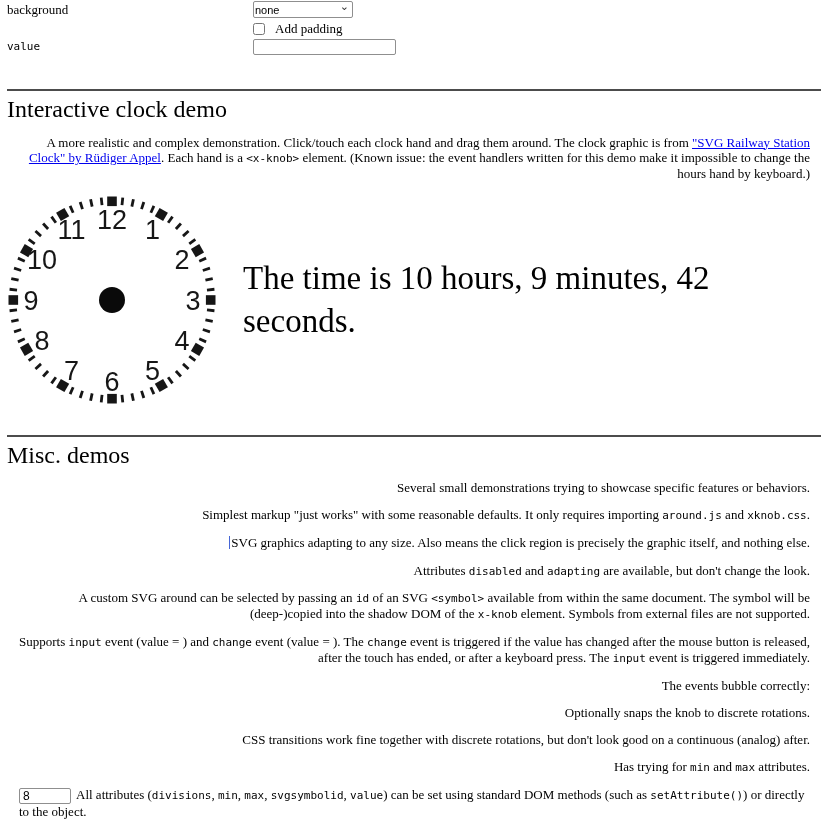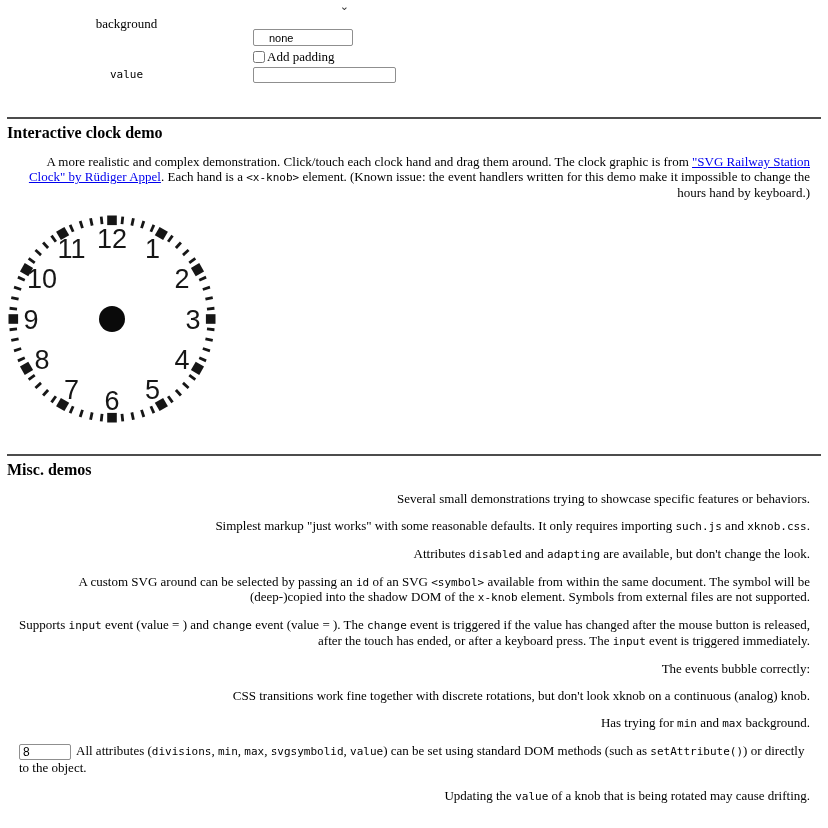--- a/index.html
+++ b/index.html
@@ -15,50 +15,49 @@
 
   
   .top-form {
     display: grid;
     grid-template-columns: 239px auto;
     column-gap: 7px;
     row-gap: 3px;
     align-items: center;
     margin-bottom: 34px;
   }
-  .form-label { text-align: center; }
+  .form-label { text-align: left; }
   .mono-label { font-family: "DejaVu Sans Mono", monospace; font-size: 11px; }
   .select-wrap { position: relative; display: inline-block; width: 100px; }
   select.bg-select {
     -webkit-appearance: none; appearance: none;
     width: 100px; height: 17px;
     border: 1px solid #8f8f8f; border-radius: 2px;
     background: #fff; color: #000;
     font-family: "Liberation Sans", sans-serif; font-size: 11px;
-    padding: 0 16px 0 15px;
-    margin-top: 28px;
+    padding: 0 16px 0 1px;
   }
   .chevron {
     position: absolute; right: 4px; top: 0px;
     font-family: "DejaVu Sans", sans-serif; font-size: 11px; color: #333;
     pointer-events: none;
   }
-  .check-row { display: flex; align-items: center; gap: 0; }
+  .check-row { display: flex; align-items: center; gap: 8px; }
   input[type="checkbox"] { width: 12px; height: 12px; margin: 0 2px 0 0; }
   input[type="text"] {
     border: 1px solid #8f8f8f; border-radius: 2px;
     height: 16px; font-family: "Liberation Sans", sans-serif; font-size: 12px;
     padding: 0 3px; color: #000;
   }
   .value-input { width: 143px; }
 
   hr.rule { border: none; border-top: 2px solid #4c4c4c; margin: 2px 0; height: 0; }
 
   h2.section-heading {
-    font-size: 16px; font-weight: bold;
+    font-size: 24px; font-weight: normal;
     margin: 5px 0 12px 0; line-height: 1.1;
   }
 
   p.body-p { margin: 12px 11px; text-align: right; }
   code, .inline-code {
     font-family: "DejaVu Sans Mono", monospace;
     font-size: 11px;
   }
   a.text-link { color: #0000EE; text-decoration: underline; cursor: pointer; }
 
@@ -190,32 +189,35 @@
       <text x="40.5" y="70.1" dy="9.5" text-anchor="middle">5</text>
       <text x="0.0" y="81.0" dy="9.5" text-anchor="middle">6</text>
       <text x="-40.5" y="70.1" dy="9.5" text-anchor="middle">7</text>
       <text x="-70.1" y="40.5" dy="9.5" text-anchor="middle">8</text>
       <text x="-81.0" y="0.0" dy="9.5" text-anchor="middle">9</text>
       <text x="-70.1" y="-40.5" dy="9.5" text-anchor="middle">10</text>
       <text x="-40.5" y="-70.1" dy="9.5" text-anchor="middle">11</text>
       <text x="-0.0" y="-81.0" dy="9.5" text-anchor="middle">12</text>
       <circle cx="0" cy="0" r="13" fill="#0a0a0a"></circle>
     </svg>
+  <div class="time-text">The time is 10 hours, 9 minutes, 42 seconds.</div>
 </div>
 
 <hr class="rule">
 
 <h2 class="section-heading">Misc. demos</h2>
 
 <div>
     <p class="body-p"><span>Several small demonstrations trying to showcase specific features or behaviors.</span></p>
-    <p class="body-p"><span>Simplest markup "just works" with some reasonable defaults. It only requires importing </span><code>such.js</code><span> and </span><code>xknob.css</code><span>.</span></p>
+    <p class="body-p"><span>Simplest markup "just works" with some reasonable defaults. It only requires importing </span><code>around.js</code><span> and </span><code>xknob.css</code><span>.</span></p>
+    <p class="body-p"><span class="caret"></span><span>SVG graphics adapting to any size. Also means the click region is precisely the graphic itself, and nothing else.</span></p>
     <p class="body-p"><span>Attributes </span><code>disabled</code><span> and </span><code>adapting</code><span> are available, but don't change the look.</span></p>
     <p class="body-p"><span>A custom SVG around can be selected by passing an </span><code>id</code><span> of an SVG </span><code>&lt;symbol&gt;</code><span> available from within the same document. The symbol will be (deep-)copied into the shadow DOM of the </span><code>x-knob</code><span> element. Symbols from external files are not supported.</span></p>
     <p class="body-p"><span>Supports </span><code>input</code><span> event (value = ) and </span><code>change</code><span> event (value = ). The </span><code>change</code><span> event is triggered if the value has changed after the mouse button is released, after the touch has ended, or after a keyboard press. The </span><code>input</code><span> event is triggered immediately.</span></p>
     <p class="body-p"><span>The events bubble correctly:</span></p>
-    <p class="body-p"><span>CSS transitions work fine together with discrete rotations, but don't look xknob on a continuous (analog) knob.</span></p>
-    <p class="body-p"><span>Has trying for </span><code>min</code><span> and </span><code>max</code><span> background.</span></p>
+    <p class="body-p"><span>Optionally snaps the knob to discrete rotations.</span></p>
+    <p class="body-p"><span>CSS transitions work fine together with discrete rotations, but don't look good on a continuous (analog) after.</span></p>
+    <p class="body-p"><span>Has trying for </span><code>min</code><span> and </span><code>max</code><span> attributes.</span></p>
   </div>
 
 <p class="attr-row"><input type="text" class="attr-input" value="8" style=""><span><span>All attributes (</span><code>divisions</code><span>, </span><code>min</code><span>, </span><code>max</code><span>, </span><code>svgsymbolid</code><span>, </span><code>value</code><span>) can be set using standard DOM methods (such as </span><code>setAttribute()</code><span>) or directly to the object.</span></span></p>
 
 <p class="body-p"><span>Updating the </span><code>value</code><span> of a knob that is being rotated may cause drifting.</span></p>
 
 </body></html>

